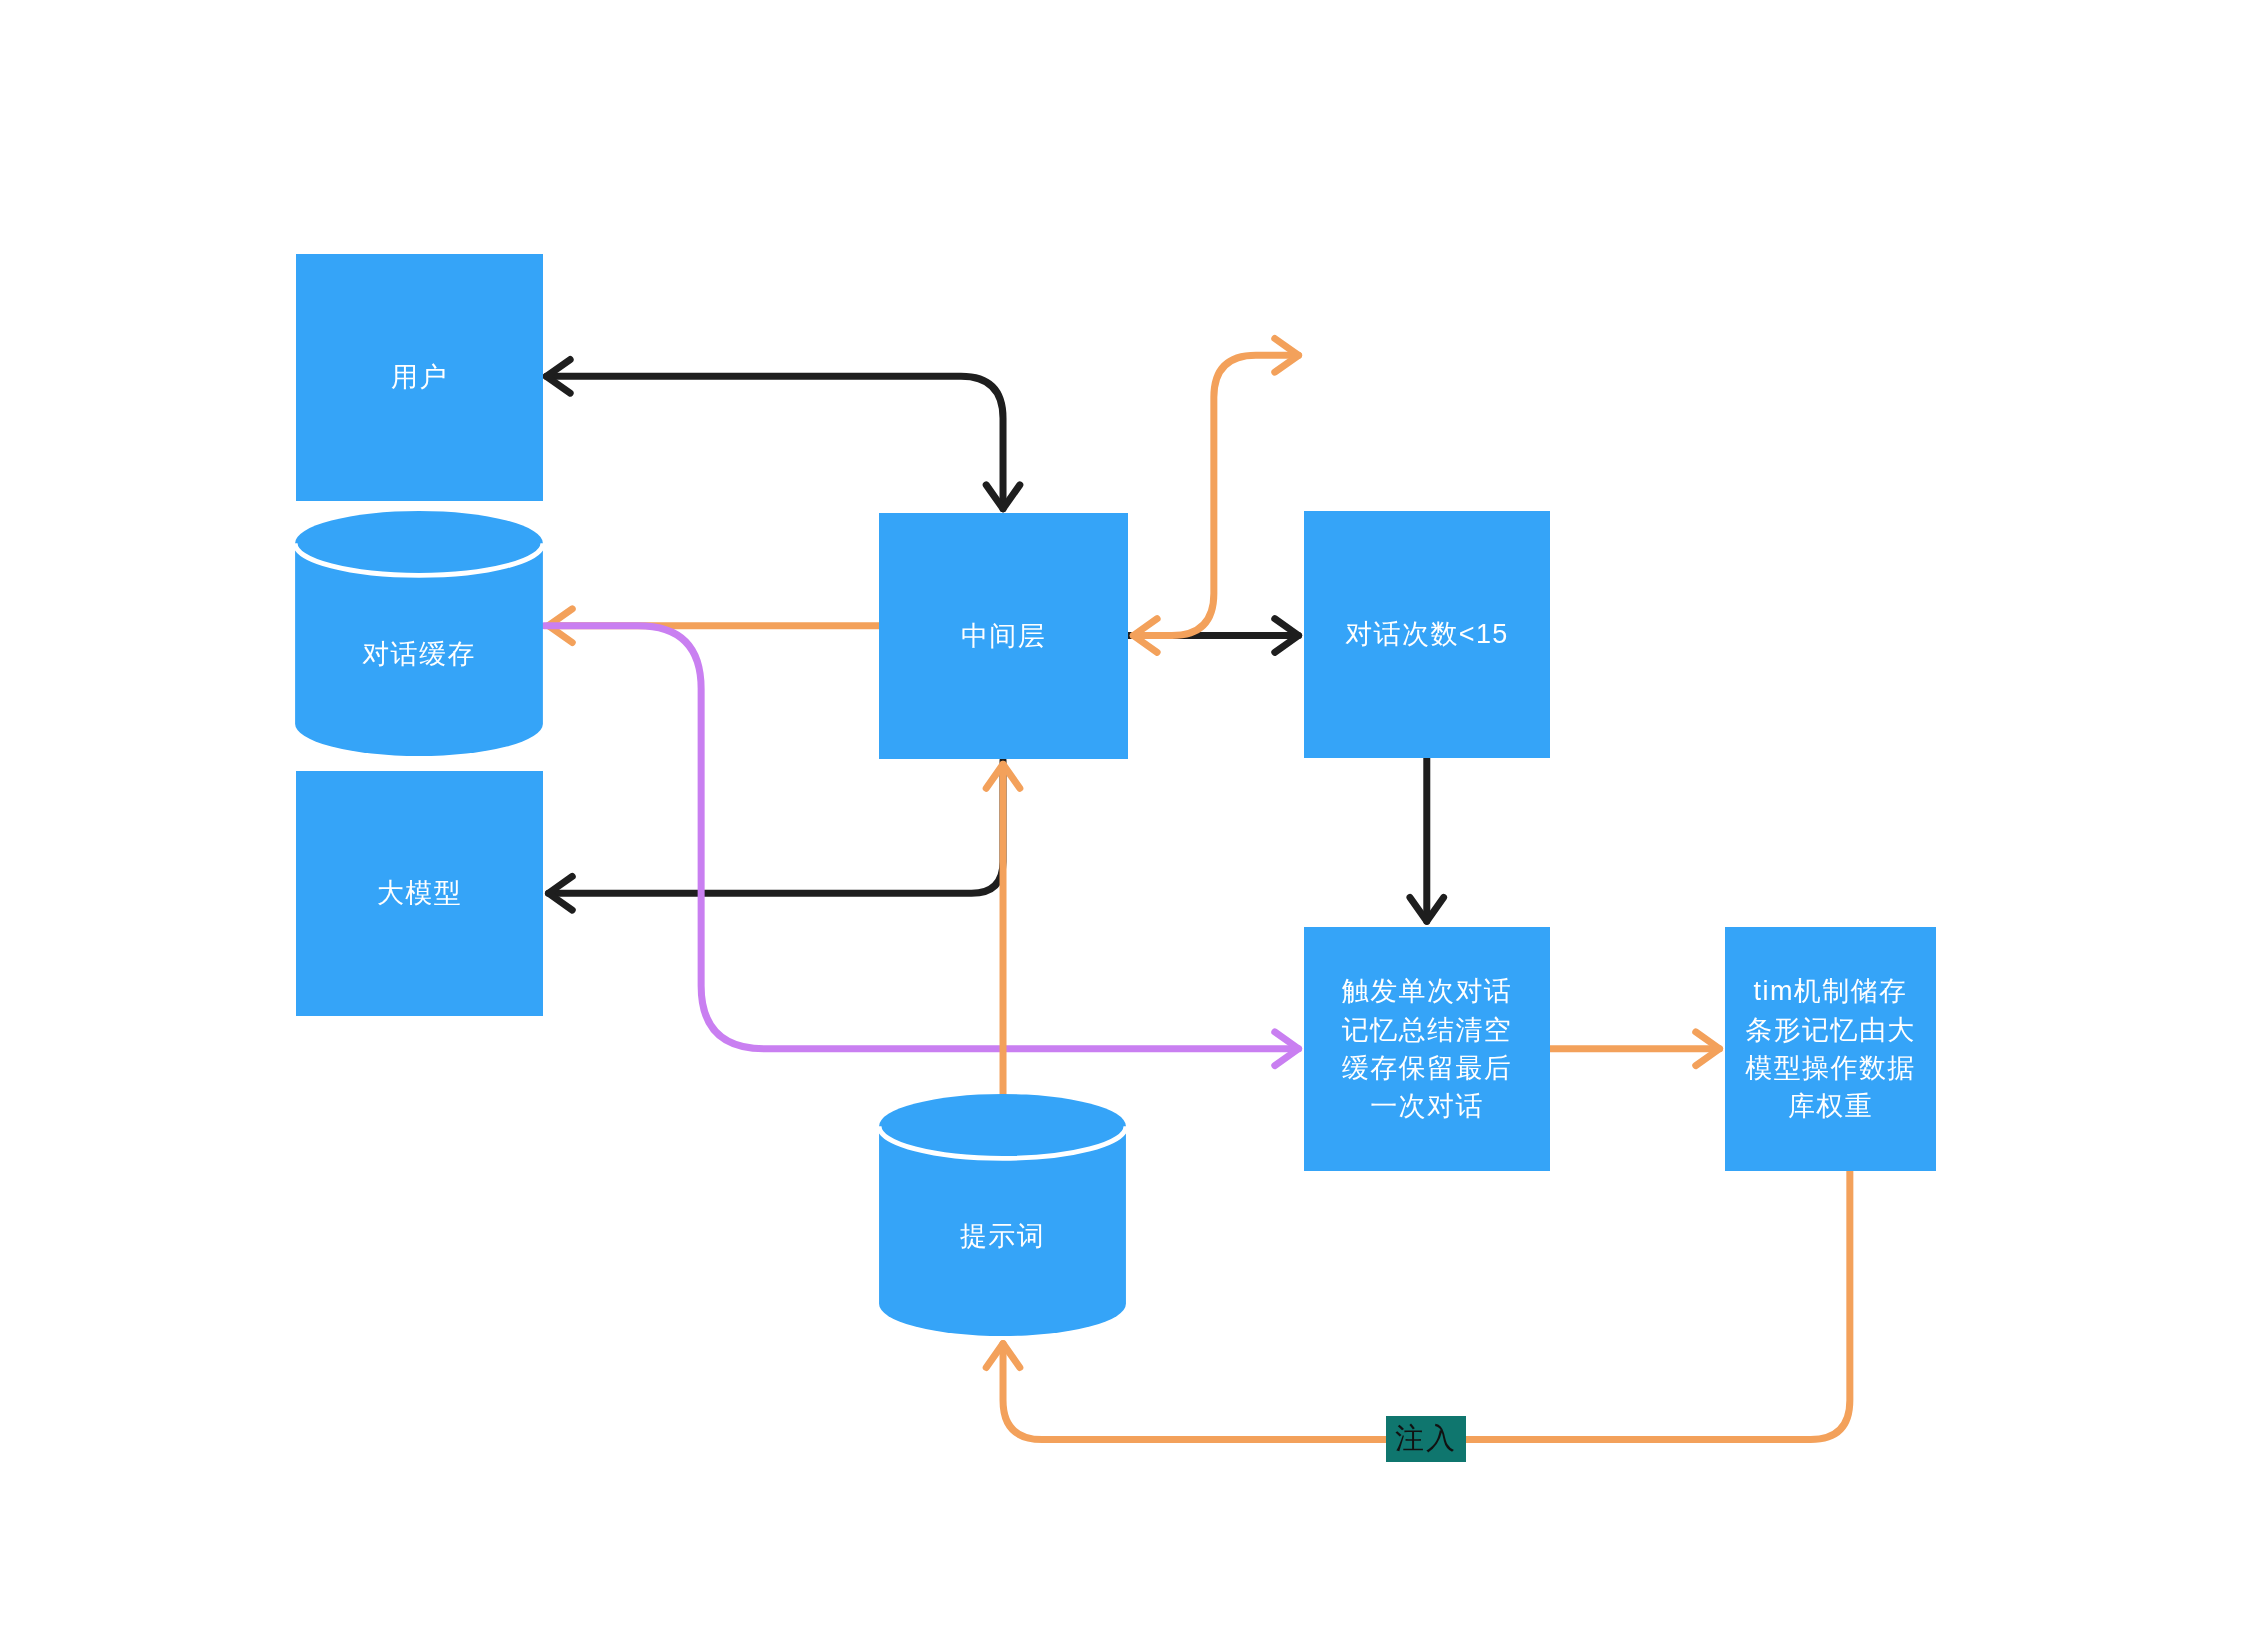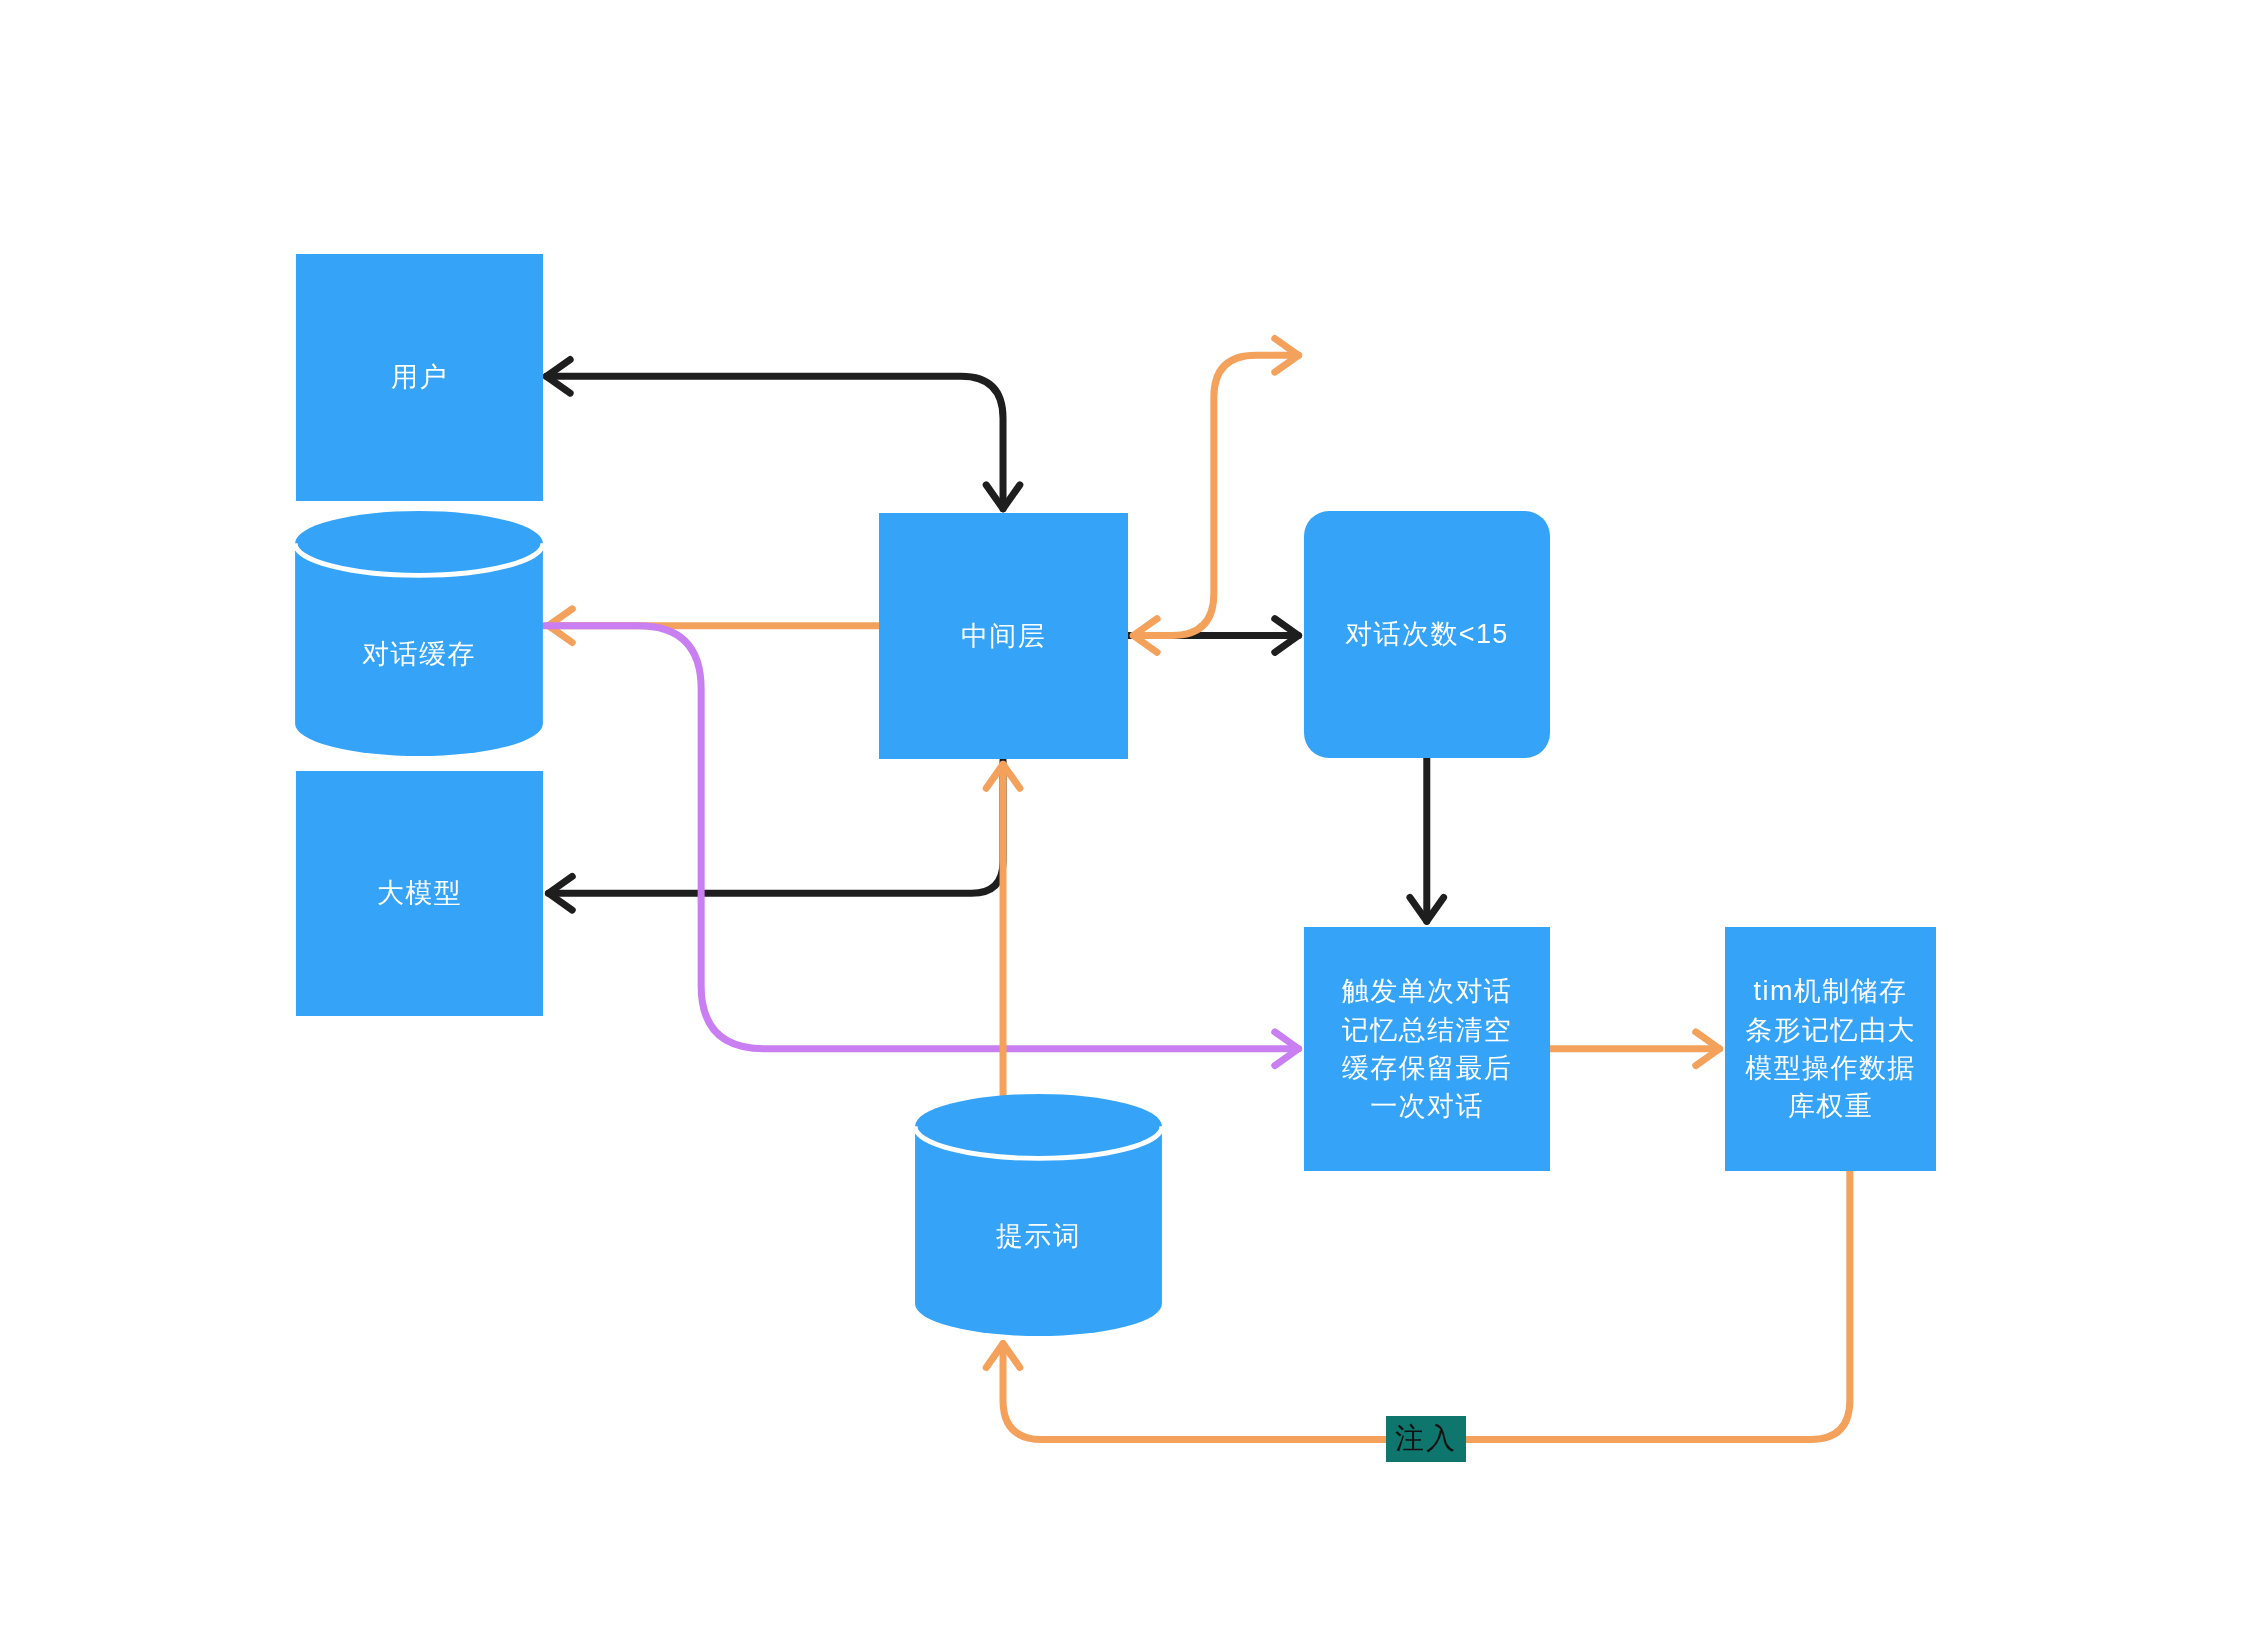--- a/index.html
+++ b/index.html
@@ -75,21 +75,21 @@
 
   <div class="node" style="left:879px;top:513px;width:249px;height:246px;">
     <span class="node-label">中间层</span>
   </div>
 
   <div class="node" style="left:296px;top:771px;width:247px;height:245px;">
     <span class="node-label">大模型</span>
   </div>
 
 
-  <div class="node" style="left:1304px;top:511px;width:246px;height:247px;border-radius:25px;">
+  <div class="node" style="left:1304px;top:511px;width:246px;height:247px;">
     <span class="node-label">对话次数&lt;15</span>
   </div>
 
   <div class="node" style="left:1304px;top:927px;width:246px;height:244px;">
     <span class="node-label">触发单次对话
 记忆总结清空
 缓存保留最后
 一次对话</span>
   </div>
 
@@ -101,21 +101,21 @@
   </div>
 
   <div class="cyl" style="left:295px;top:511px;width:248px;height:245px;">
     <svg width="248" height="245" viewBox="0 0 354 350">
       <path d="M 0,46 a 177,46 0 0 1 354,0 L 354,304 a 177,46 0 0 1 -354,0 Z" fill="#35A4F8"></path>
       <path d="M 0,46 a 177,46 0 0 0 354,0" fill="none" stroke="#ffffff" stroke-width="7"></path>
     </svg>
     <span class="node-label">对话缓存</span>
   </div>
 
-  <div class="cyl" style="left:879px;top:1094px;width:247px;height:242px;margin-left:36px;">
+  <div class="cyl" style="left:879px;top:1094px;width:247px;height:242px;">
     <svg width="247" height="242" viewBox="0 0 353 346">
       <path d="M 0,46 a 176.5,46 0 0 1 353,0 L 353,300 a 176.5,46 0 0 1 -353,0 Z" fill="#35A4F8"></path>
       <path d="M 0,46 a 176.5,46 0 0 0 353,0" fill="none" stroke="#ffffff" stroke-width="7"></path>
     </svg>
     <span class="node-label">提示词</span>
   </div>
 
 </div>
 
 

